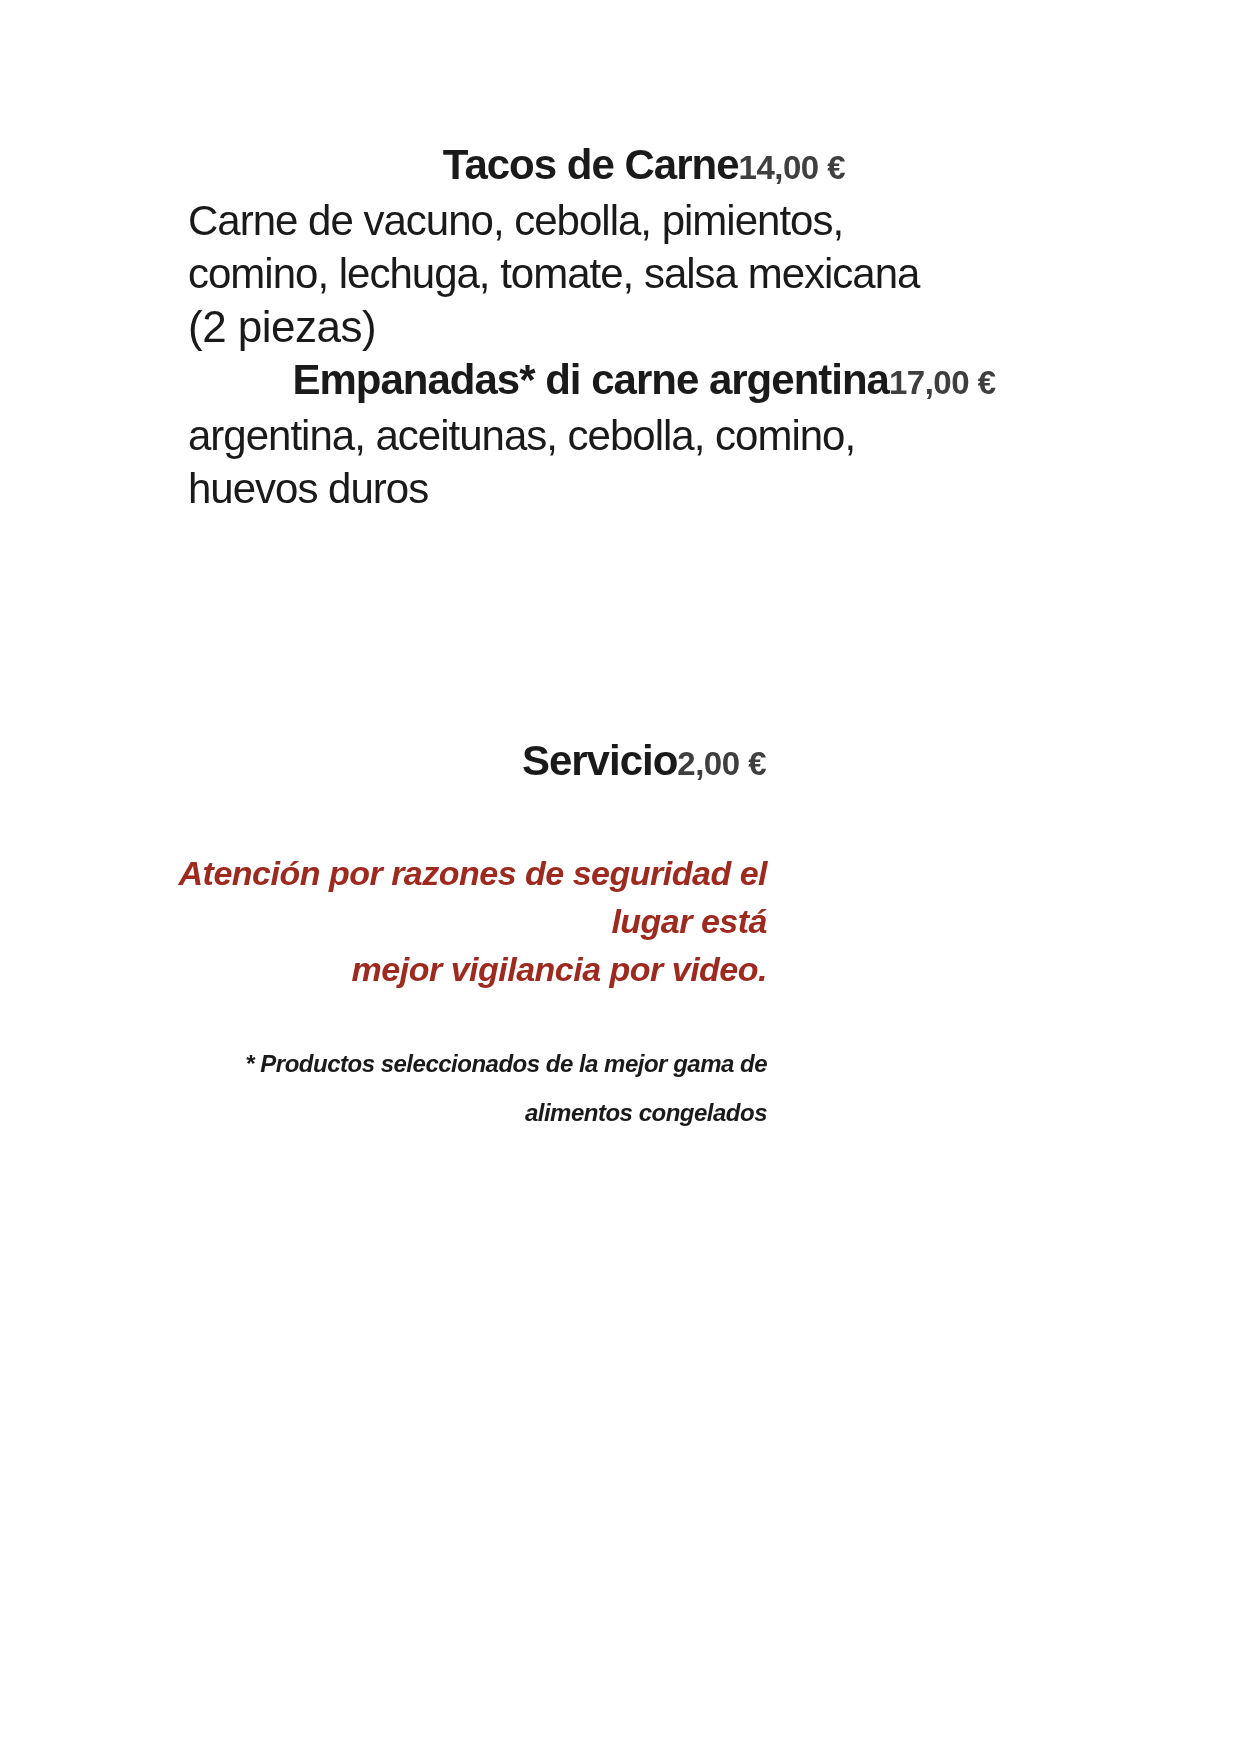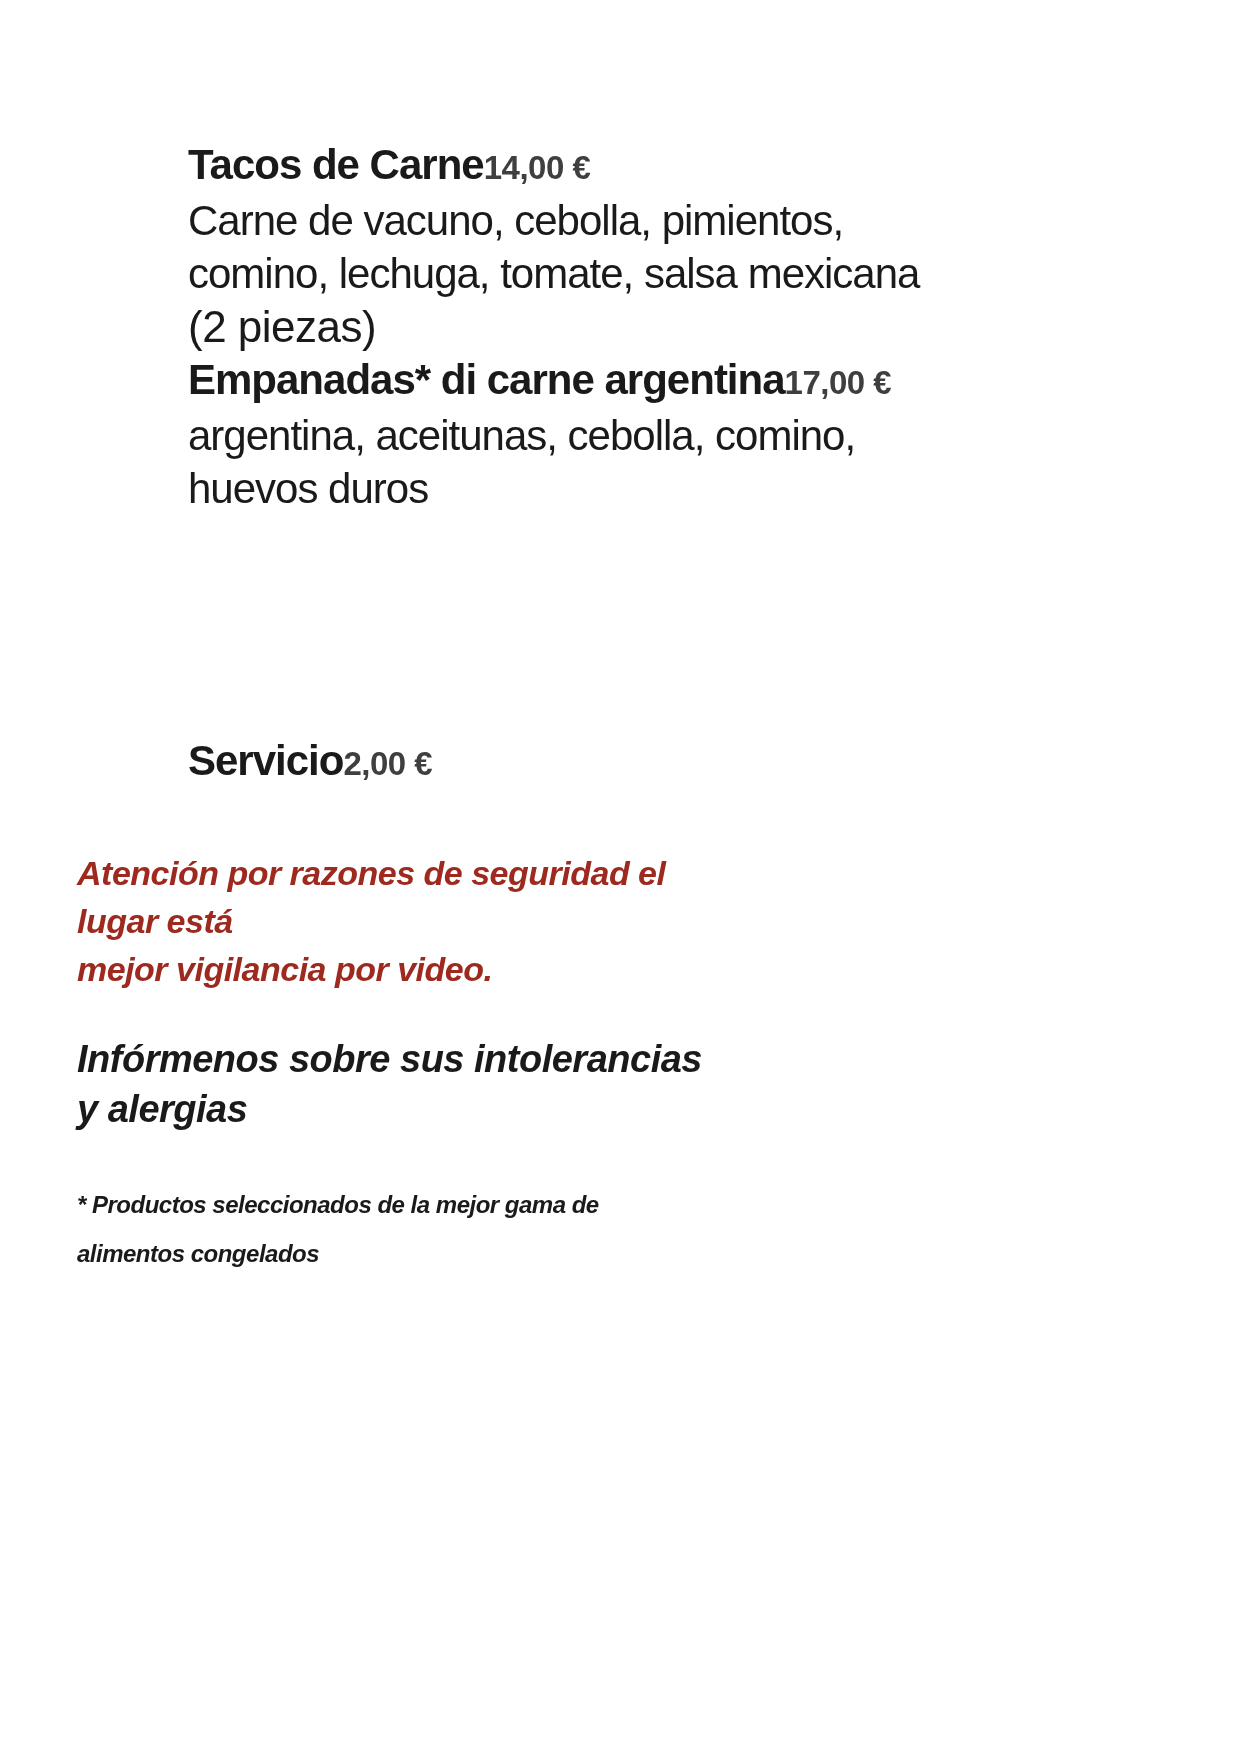--- a/index.html
+++ b/index.html
@@ -12,21 +12,21 @@
     color: #1a1a1a;
     overflow: hidden;
   }
   .menu {
     padding: 138px 0 0 188px;
     width: 912px;
     box-sizing: content-box;
   }
   .menu-row {
     display: flex;
-    justify-content: flex-start;
+    justify-content: center;
     align-items: baseline;
     line-height: 53px;
   }
   .item-name {
     font-weight: bold;
     font-size: 42px;
     letter-spacing: -1px;
     white-space: nowrap;
   }
   .item-price {
@@ -43,22 +43,22 @@
     white-space: nowrap;
   }
   .desc-small {
     font-size: 44px;
     line-height: 53px;
     letter-spacing: -0.5px;
   }
   .service-row { margin-top: 219px; }
   .notes {
     width: 655px;
-    margin-left: 77px;
-    text-align: left;
+    margin-left: 112px;
+    text-align: right;
   }
   .warning {
     margin-top: 59px;
     color: #9e2a1f;
     font-style: italic;
     font-weight: bold;
     font-size: 34px;
     line-height: 48px;
     letter-spacing: -0.5px;
   }
@@ -108,21 +108,20 @@
 
   </section>
 
   <section class="notes">
 
     <div class="warning">
       <div>Atención por razones de seguridad el lugar está</div>
       <div>mejor vigilancia por video.</div>
     </div>
 
-    <div class="allergy">Infórmenos sobre sus intolerancias y alergias</div>
 
     <div class="frozen">
       <div>* Productos seleccionados de la mejor gama de</div>
       <div>alimentos congelados</div>
     </div>
 
   </section>
 
 </div>
 

